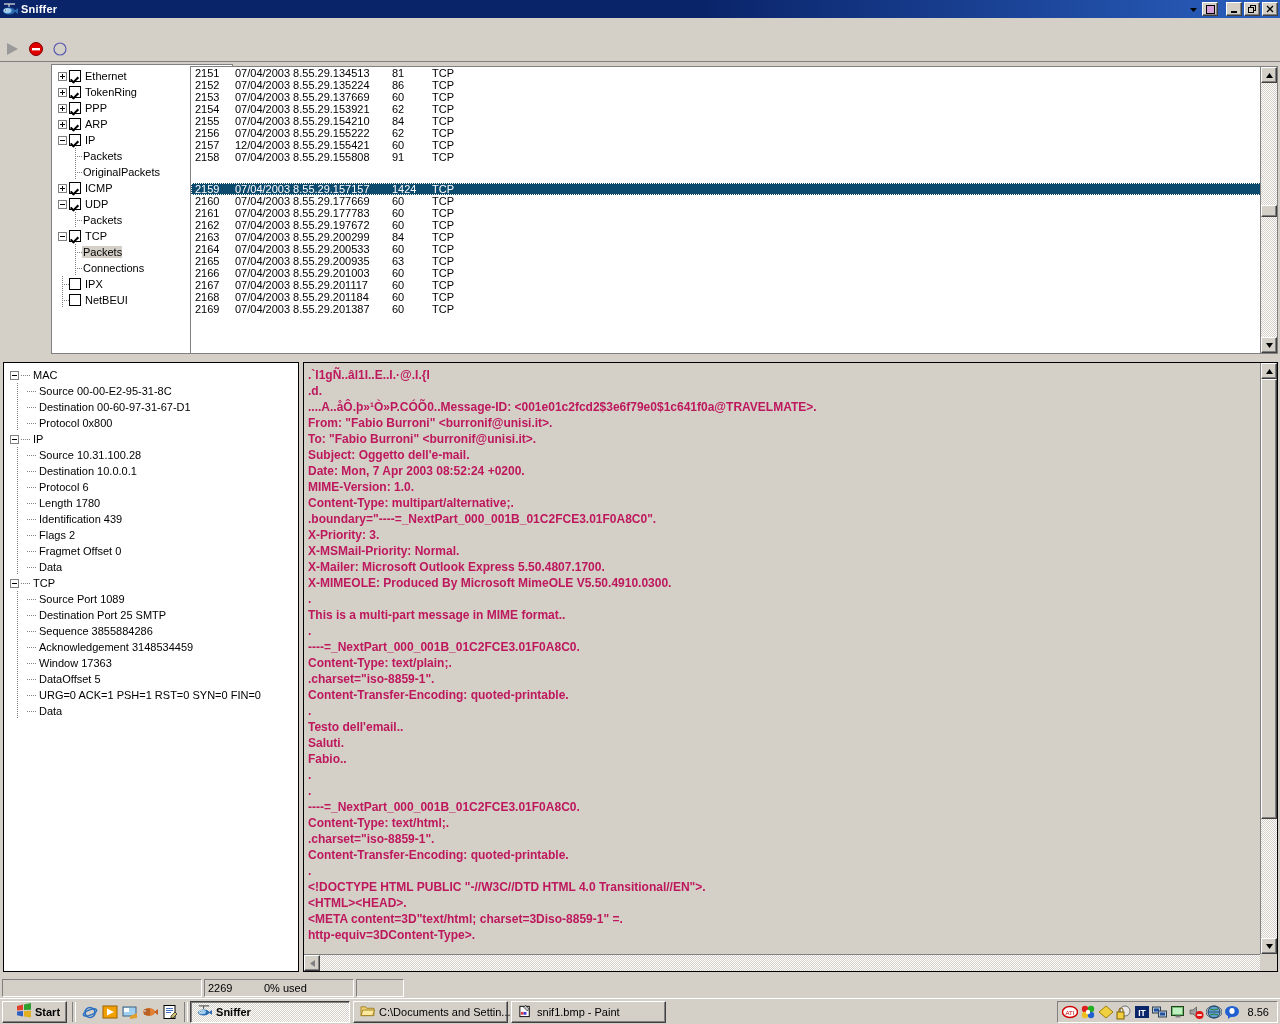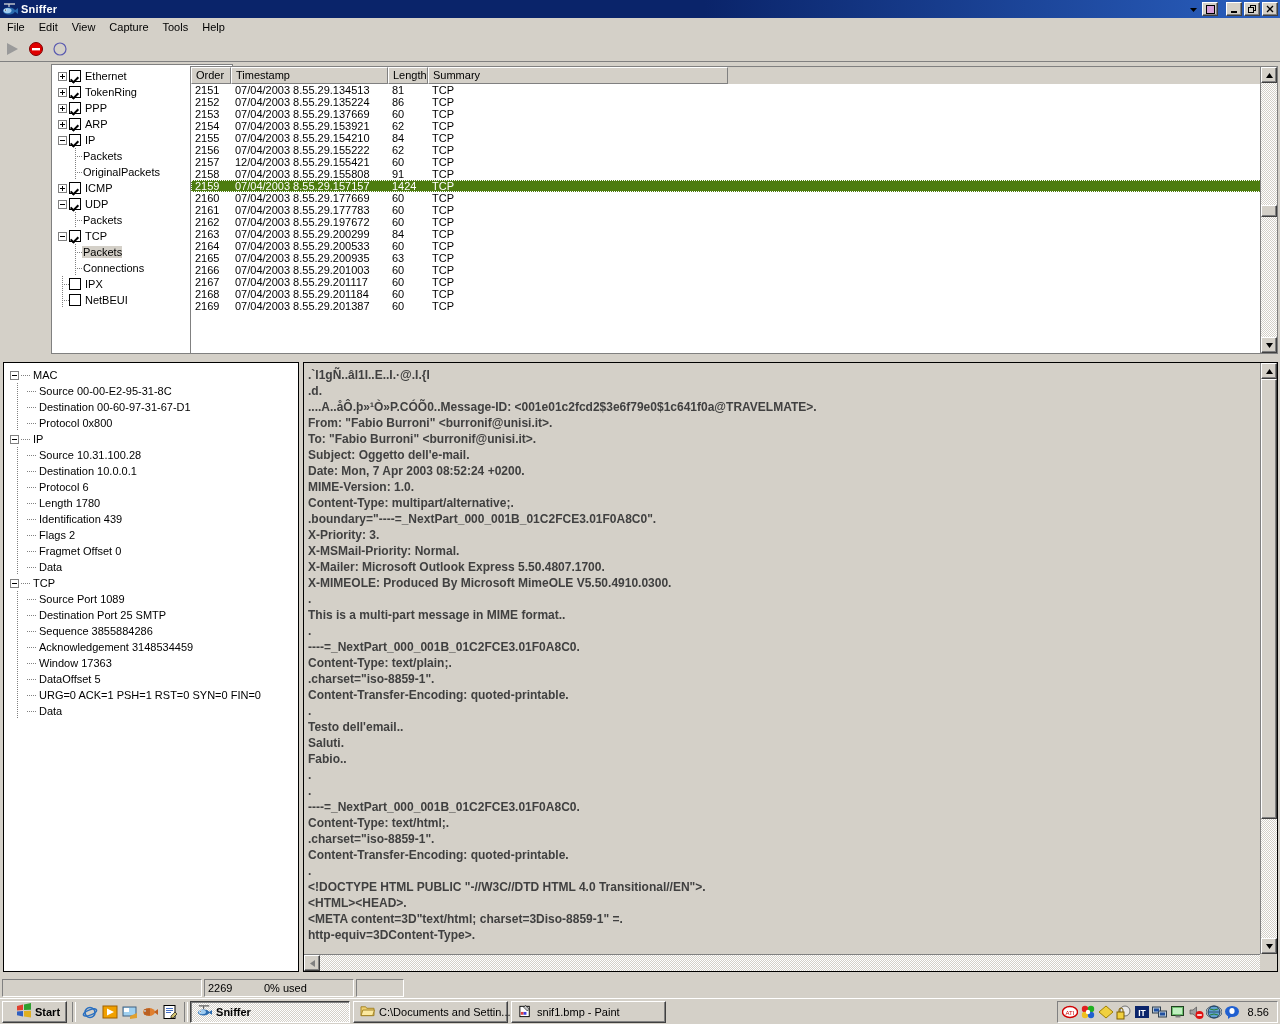--- a/index.html
+++ b/index.html
@@ -122,21 +122,21 @@
   .lv-header { display: flex; height: 17px; background: #d4d0c8; }
   .lv-th {
     background: #d4d0c8; font-size: 11px; padding: 1px 4px 0 4px;
     border-right: 1px solid #808080;
     border-top: 1px solid #fff; border-left: 1px solid #fff;
     border-bottom: 1px solid #808080;
     box-sizing: border-box; height: 17px; overflow: hidden; white-space: nowrap;
   }
   .lv-body { font-size: 11px; }
   .lv-row { display: flex; height: 12px; line-height: 12px; white-space: nowrap; }
-  .lv-row.sel { background: #4d7c0f; color: #fff; outline: 1px dotted #fff; outline-offset: -1px; }
+  .lv-row.sel { background: #0c4a6e; color: #fff; outline: 1px dotted #fff; outline-offset: -1px; margin-top: 20px; }
   .lv-c { overflow: hidden; padding-left: 4px; box-sizing: border-box; }
   .c-order { width: 40px; }
   .c-time  { width: 157px; }
   .c-len   { width: 40px; }
   .c-sum   { width: 300px; }
 
   
   .vscroll {
     position: absolute; right: 0; top: 0; width: 17px; bottom: 0;
     background: #d4d0c8;
@@ -188,21 +188,21 @@
   #content-pane {
     position: absolute; left: 303px; top: 362px; width: 975px; height: 610px;
     background: #d4d0c8; box-sizing: border-box;
     border: 1px solid #000;
     overflow: hidden;
   }
   .content-text {
     position: absolute; left: 4px; top: 4px; right: 20px; bottom: 20px;
     font-family: "Liberation Sans", sans-serif;
     font-size: 12px; font-weight: bold; line-height: 16px;
-    white-space: pre; overflow: hidden; color: #404040;
+    white-space: pre; overflow: hidden; color: #be185d;
   }
 
   
   .statusbar {
     position: absolute; left: 0; bottom: 26px; width: 1280px; height: 20px;
     background: #d4d0c8; display: flex; align-items: center; padding: 0 2px;
     box-sizing: border-box;
   }
   .sb-panel {
     height: 18px; box-sizing: border-box; margin-right: 2px;
@@ -298,28 +298,20 @@
         </svg>
       </div>
       <div class="tb-btn">
         <svg width="10" height="10" viewBox="0 0 10 10">
           <path d="M2,2 L8,8 M8,2 L2,8" stroke="#000" stroke-width="1.3"></path>
         </svg>
       </div>
     </div>
   </div>
 
-  <div class="menubar">
-    <div class="menu-item">File</div>
-    <div class="menu-item">Edit</div>
-    <div class="menu-item">View</div>
-    <div class="menu-item">Capture</div>
-    <div class="menu-item">Tools</div>
-    <div class="menu-item">Help</div>
-  </div>
 
   <div class="toolbar">
     <div class="tool-btn">
       <svg width="16" height="16" viewBox="0 0 16 16">
         <polygon points="3,2 14,8 3,14" fill="#9a9a9a"></polygon>
       </svg>
     </div>
     <div class="tool-btn">
       <svg width="16" height="16" viewBox="0 0 16 16">
         <circle cx="8" cy="8" r="6.5" fill="#e00000" stroke="#800000"></circle>
@@ -427,26 +419,20 @@
           <div class="tw">
             <div class="dotline leaf" style="width:13px"></div>
           </div>
           <div class="cb"></div>
           <span class="tlabel">NetBEUI</span>
         </div>
       </div>
   </div>
 
   <div id="packet-list-panel">
-    <div class="lv-header">
-      <div class="lv-th c-order">Order</div>
-      <div class="lv-th c-time">Timestamp</div>
-      <div class="lv-th c-len">Length</div>
-      <div class="lv-th c-sum">Summary</div>
-    </div>
     <div class="lv-body">
         <div class="lv-row">
           <div class="lv-c c-order">2151</div>
           <div class="lv-c c-time">07/04/2003 8.55.29.134513</div>
           <div class="lv-c c-len">81</div>
           <div class="lv-c c-sum">TCP</div>
         </div>
         <div class="lv-row">
           <div class="lv-c c-order">2152</div>
           <div class="lv-c c-time">07/04/2003 8.55.29.135224</div>

